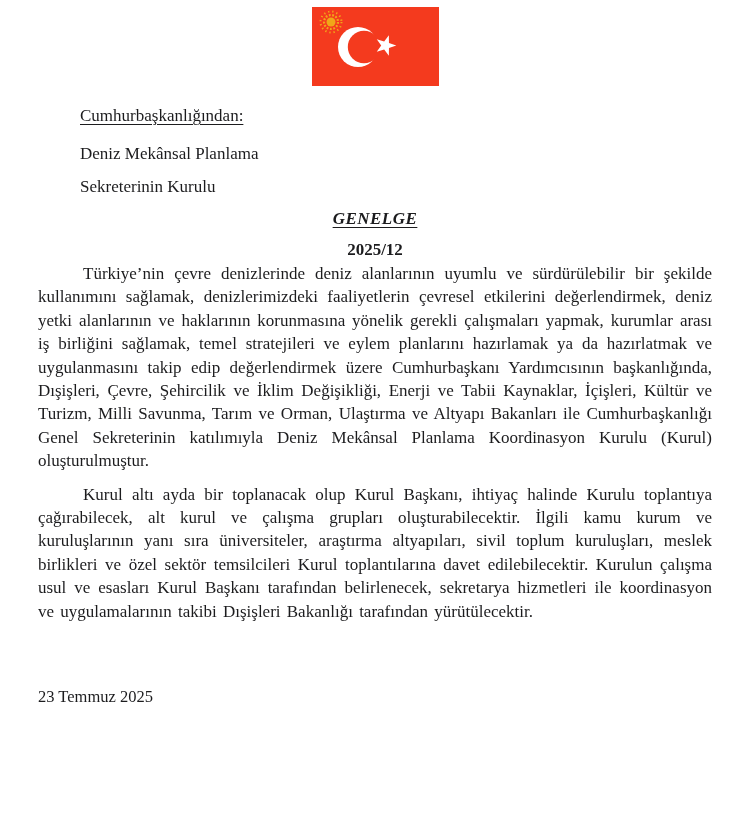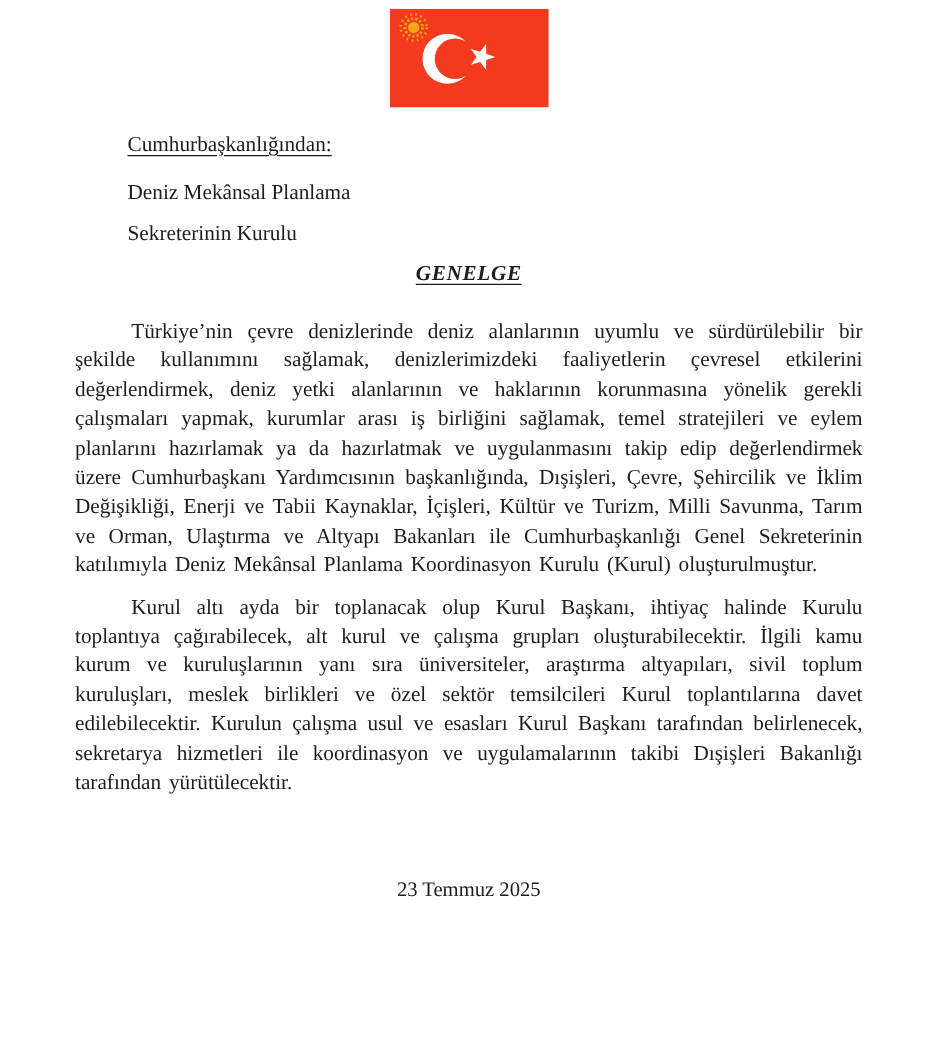--- a/index.html
+++ b/index.html
@@ -20,21 +20,21 @@
     position: relative;
   }
   .flag-wrap {
     padding-top: 7px;
     height: 79px;
     text-align: center;
   }
   .flag-wrap svg { display: inline-block; }
 
   .content {
-    padding: 0 60px;
+    padding: 0 38px;
   }
   .sender-block {
     margin: 18px 0 0 42px;
     font-size: 17px;
     line-height: 24px;
   }
   .sender {
     text-decoration: underline;
     text-underline-offset: 3px;
   }
@@ -60,32 +60,31 @@
   .genelge {
     text-decoration: underline;
     text-underline-offset: 3px;
     letter-spacing: 0.5px;
     font-style: italic;
   }
   .circular-number {
     margin-top: 7px;
   }
   .body-text {
-    margin-top: 22px;
     font-size: 17px;
     line-height: 23.4px;
     text-align: justify;
     word-spacing: 2px;
   }
   .body-text p {
     margin: 0 0 10px 0;
     text-indent: 45px;
   }
   .date-line {
-    text-align: center;
+    text-align: left;
     font-size: 16.5px;
     margin-top: 64px;
   }
 </style>
 </head>
 <body>
 
 <div class="page">
 
   <div class="flag-wrap">
@@ -112,20 +111,21 @@
 
     <div class="subject-row">
       <span class="subject-lines">
         <span>Deniz Mekânsal Planlama</span><br>
         <span>Sekreterinin Kurulu</span>
       </span>
     </div>
 
     <div class="title-block">
       <div class="genelge">GENELGE</div>
+      <div class="circular-number">2025/12</div>
     </div>
 
     <div class="body-text">
       <p>Türkiye’nin çevre denizlerinde deniz alanlarının uyumlu ve sürdürülebilir bir şekilde kullanımını sağlamak, denizlerimizdeki faaliyetlerin çevresel etkilerini değerlendirmek, deniz yetki alanlarının ve haklarının korunmasına yönelik gerekli çalışmaları yapmak, kurumlar arası iş birliğini sağlamak, temel stratejileri ve eylem planlarını hazırlamak ya da hazırlatmak ve uygulanmasını takip edip değerlendirmek üzere Cumhurbaşkanı Yardımcısının başkanlığında, Dışişleri, Çevre, Şehircilik ve İklim Değişikliği, Enerji ve Tabii Kaynaklar, İçişleri, Kültür ve Turizm, Milli Savunma, Tarım ve Orman, Ulaştırma ve Altyapı Bakanları ile Cumhurbaşkanlığı Genel Sekreterinin katılımıyla Deniz Mekânsal Planlama Koordinasyon Kurulu (Kurul) oluşturulmuştur.</p>
       <p>Kurul altı ayda bir toplanacak olup Kurul Başkanı, ihtiyaç halinde Kurulu toplantıya çağırabilecek, alt kurul ve çalışma grupları oluşturabilecektir. İlgili kamu kurum ve kuruluşlarının yanı sıra üniversiteler, araştırma altyapıları, sivil toplum kuruluşları, meslek birlikleri ve özel sektör temsilcileri Kurul toplantılarına davet edilebilecektir. Kurulun çalışma usul ve esasları Kurul Başkanı tarafından belirlenecek, sekretarya hizmetleri ile koordinasyon ve uygulamalarının takibi Dışişleri Bakanlığı tarafından yürütülecektir.</p>
     </div>
 
     <div class="date-line">23 Temmuz 2025</div>
 
   </div>

